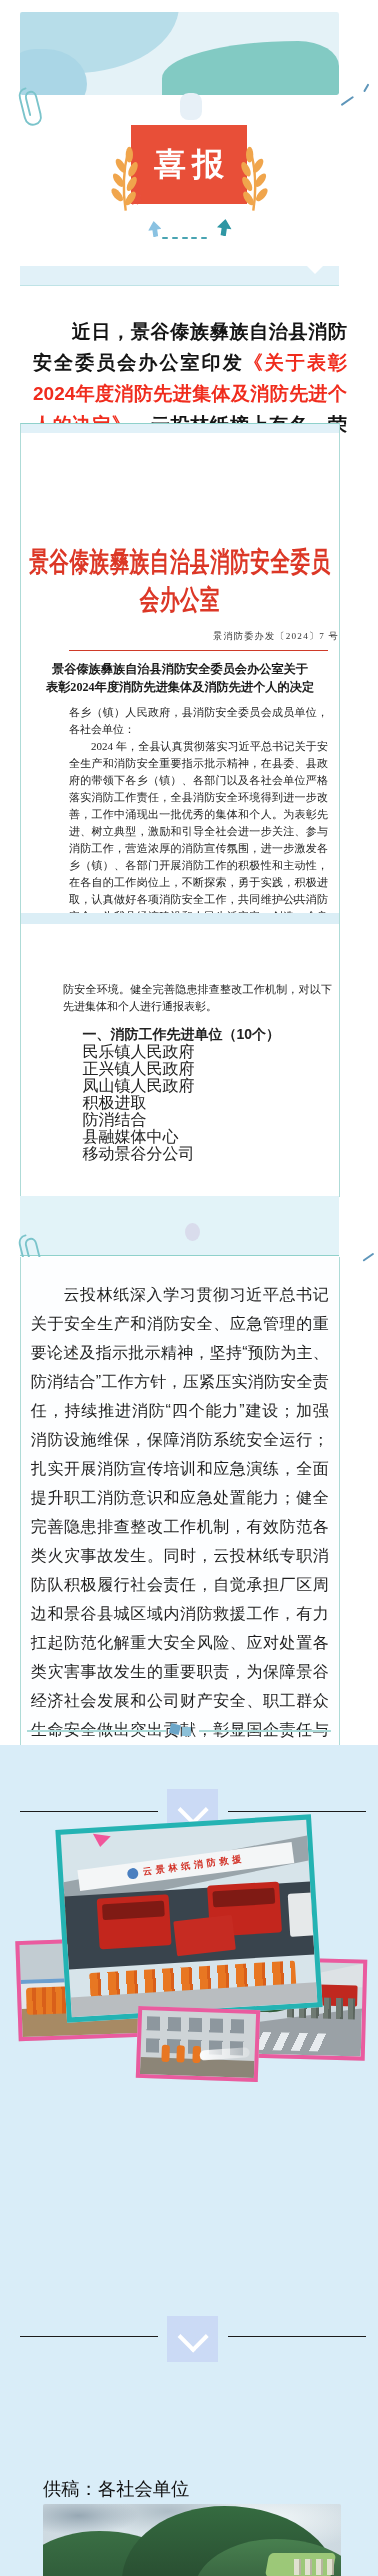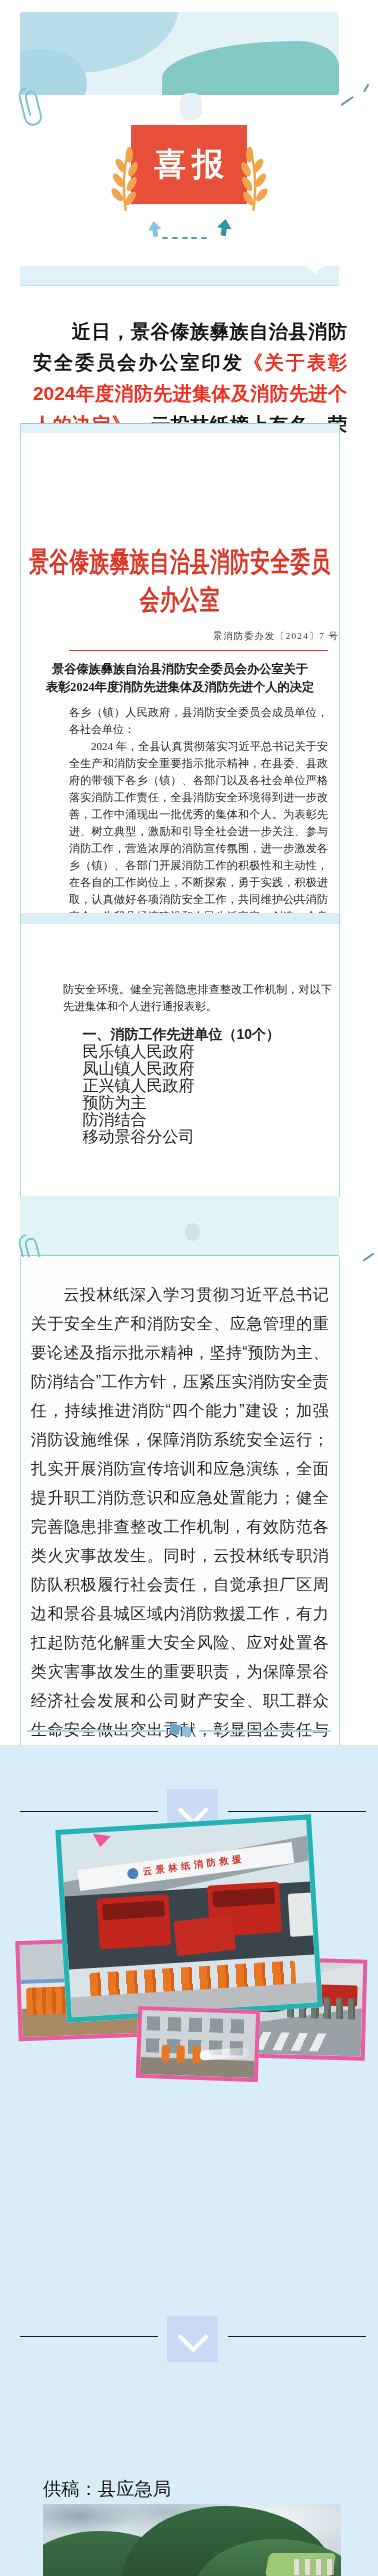--- a/index.html
+++ b/index.html
@@ -237,24 +237,25 @@
     </div>
 
     <div class="doc-divider"></div>
 
     <div class="doc-page page2">
       <div class="doc-body2">
         <p>防安全环境。健全完善隐患排查整改工作机制，对以下先进集体和个人进行通报表彰。</p>
         <p class="unit-heading">一、消防工作先进单位（10个）</p>
         <ul class="unit-list">
           <li>民乐镇人民政府</li>
+          <li>正兴镇人民政府</li>
           <li>凤山镇人民政府</li>
-          <li>正兴镇人民政府</li>
-          <li>预防为主</li>
+          <li>积极进取</li>
           <li>防消结合</li>
+          <li>县融媒体中心</li>
           <li>移动景谷分公司</li>
 
         </ul>
       </div>
     </div>
   </div>
 
   <div class="abs mid-band">
     <div class="abs soft-circle circ2"></div>
     <svg class="abs paperclip clip2" viewBox="0 0 40 70">
@@ -329,21 +330,21 @@
       <div class="pb-spray"></div>
     </div>
 
     <div class="abs ribbon"></div>
 
 
     <div class="chev-square chev2"></div>
     <div class="flank-line fl2a"></div>
     <div class="flank-line fl2b"></div>
 
-    <div class="abs byline">供稿：县应急局</div>
+    <div class="abs byline">供稿：各社会单位</div>
 
     <div class="abs mountain">
       <div class="mtn mtn1"></div>
       <div class="mtn mtn2"></div>
       <div class="mtn mtn3"></div>
       <div class="field"></div>
       <div class="village"></div>
     </div>
   </div>
 

